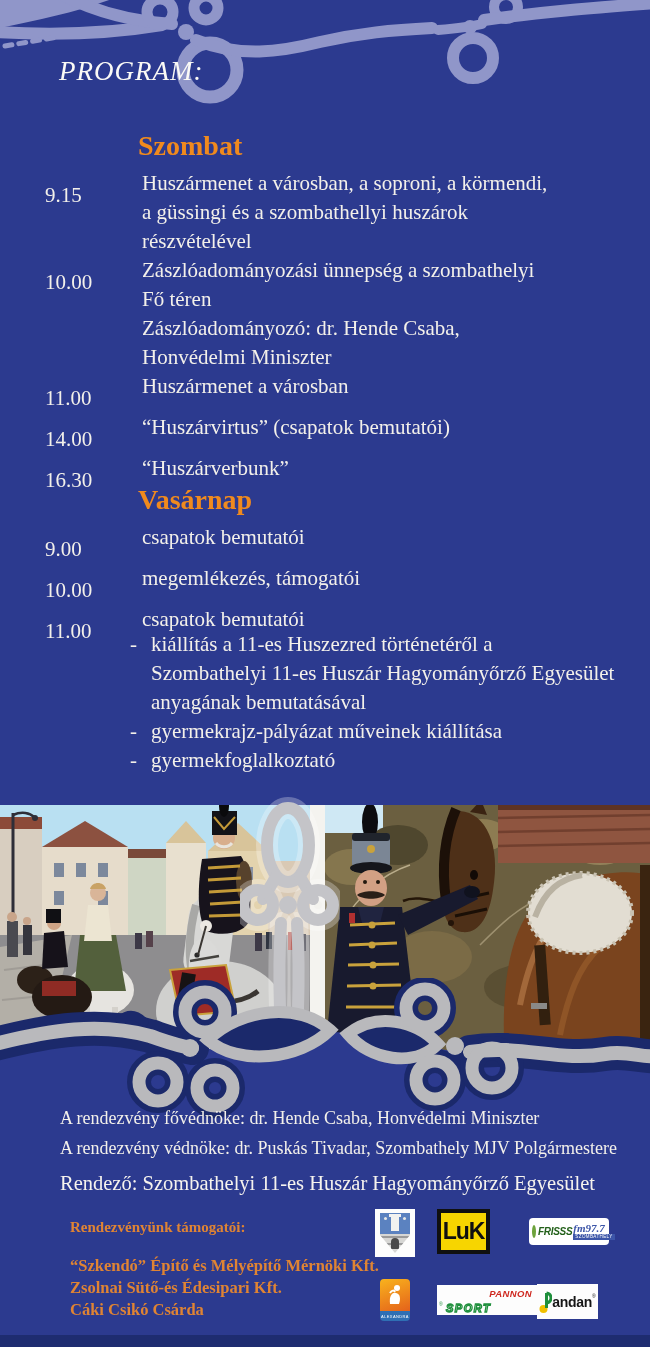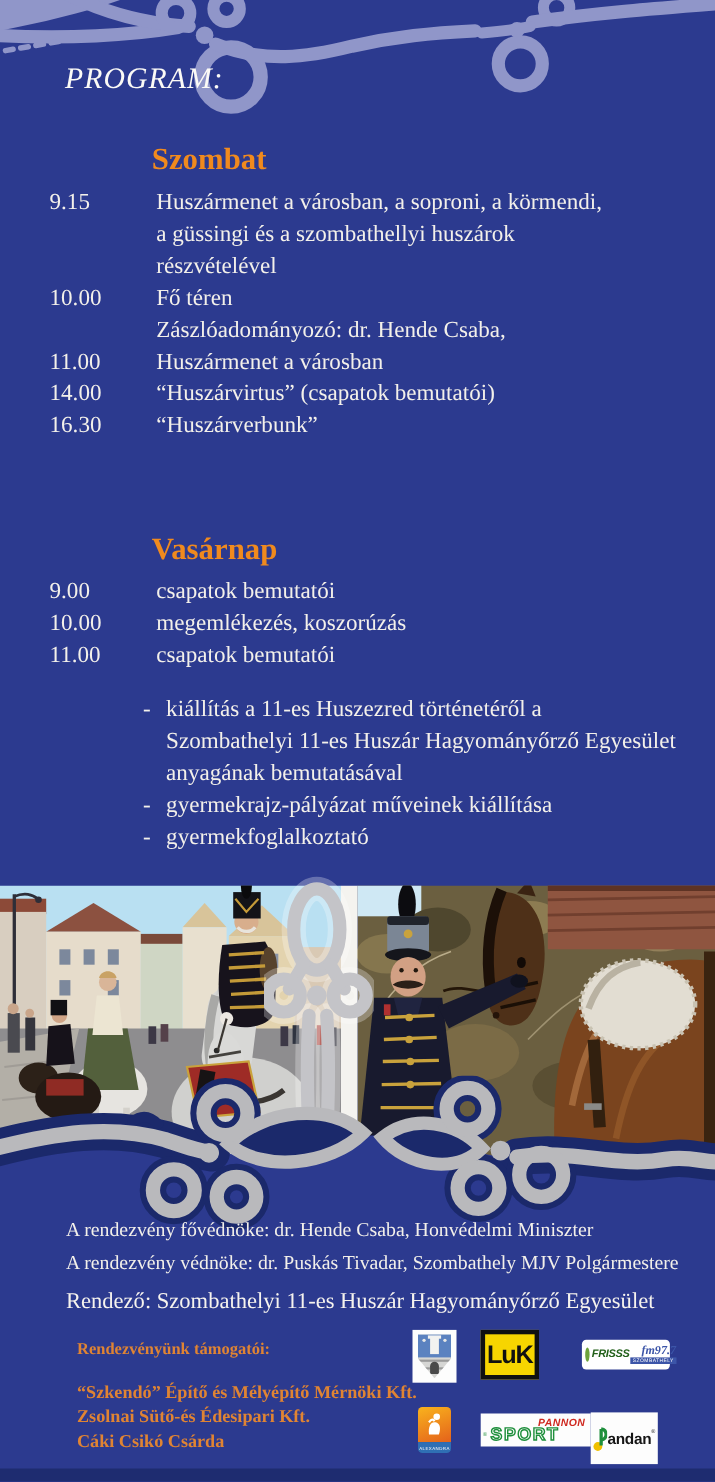--- a/index.html
+++ b/index.html
@@ -5,21 +5,21 @@
   html,body{margin:0;padding:0;background:#2c3a8f;}
   .page{position:relative;width:650px;height:1347px;background:#2c3a8f;overflow:hidden;
         font-family:"Liberation Serif","DejaVu Serif",serif;color:#f3f0ea;}
   .abs{position:absolute;}
   
   .program-title{left:59px;top:56px;font-size:27px;font-style:italic;letter-spacing:1px;color:#fbfaf6;}
   
   .sched{left:45px;width:590px;font-size:21px;line-height:29px;color:#f3f0ea;}
   .sched h2{margin:0 0 7px 93px;font-size:28px;line-height:32px;font-weight:bold;color:#f08a1e;}
   .row{display:flex;}
-  .row .time{flex:0 0 97px;}
+  .row .time{flex:0 0 97px;margin-top:12px;}
   .row .desc div{white-space:nowrap;}
   .cont{left:130px;width:510px;font-size:21px;line-height:29px;}
   .cont .bullets{margin:0;padding:0;list-style:none;}
   .cont li{display:flex;}
   .cont .dash{flex:0 0 21px;}
   .cont .btext div{white-space:nowrap;}
   
   .credit{left:60px;font-size:18px;color:#f3f0ea;white-space:nowrap;}
   .organizer{left:60px;font-size:20.5px;color:#f6f3ee;white-space:nowrap;}
   
@@ -37,33 +37,33 @@
   .shield .dot2{position:absolute;right:4px;top:4px;width:3px;height:3px;background:#e8e8e6;border-radius:50%;}
   .shield .wall-line{position:absolute;left:0;width:100%;height:2px;background:#9a9a9a;}
   .shield .arch{position:absolute;left:11px;bottom:4px;width:8px;height:11px;background:#4a4a4a;border-radius:4px 4px 0 0;}
   .luk{left:437px;top:1209px;width:53px;height:45px;background:#f7d500;border:4px solid #101010;
        display:flex;align-items:center;justify-content:center;
        font-family:"Liberation Sans",sans-serif;font-weight:900;font-size:23px;letter-spacing:-1px;color:#101010;}
   .frisss{left:529px;top:1218px;width:80px;height:27px;background:#ffffff;border-radius:4px;
           display:flex;align-items:center;padding:0 3px;font-family:"Liberation Sans",sans-serif;}
   .frisss .ball{width:13px;height:13px;border-radius:50%;border:2.5px solid #6da33c;box-sizing:border-box;margin-right:2px;}
   .frisss .fr{font-size:10px;font-weight:900;font-style:italic;color:#23601a;letter-spacing:-0.3px;}
-  .frisss .col{display:flex;flex-direction:column;align-items:flex-end;margin-left:1px;}
+  .frisss .col{display:flex;flex-direction:column;align-items:flex-start;margin-left:1px;}
   .frisss .fm{font-family:"Liberation Serif",serif;font-style:italic;font-weight:bold;font-size:11px;color:#3c55a8;line-height:11px;}
   .frisss .city{font-size:4.5px;letter-spacing:.4px;color:#fff;background:#3c55a8;padding:0 2px;line-height:6px;}
   .alex{left:380px;top:1279px;width:30px;height:42px;display:flex;flex-direction:column;border-radius:4px;overflow:hidden;}
   .alex .top{flex:1;background:linear-gradient(160deg,#f9b31d,#e4621b);display:flex;align-items:center;justify-content:center;}
   .alex .strip{height:10px;background:#2f6fb4;color:#fff;font-family:"Liberation Sans",sans-serif;
                font-size:4px;letter-spacing:.4px;display:flex;align-items:center;justify-content:center;}
   .pannon{left:437px;top:1285px;width:100px;height:30px;background:#fdfdfd;position:absolute;font-family:"Liberation Sans",sans-serif;}
   .pannon .ptop{position:absolute;top:3px;right:5px;font-style:italic;font-weight:900;font-size:9.5px;color:#cf2920;letter-spacing:.4px;}
-  .pannon .sport{position:absolute;bottom:1px;left:9px;font-weight:900;font-size:16px;letter-spacing:1.5px;
+  .pannon .sport{position:absolute;bottom:1px;left:9px;font-style:italic;font-weight:900;font-size:11px;letter-spacing:1.5px;
                  color:#ffffff;-webkit-text-stroke:1.3px #1f8f3c;}
   .pannon .reg{position:absolute;bottom:8px;left:2px;font-size:5px;color:#1f8f3c;}
-  .pandan{left:537px;top:1284px;width:61px;height:47px;background:#fdfdfd;display:flex;align-items:center;justify-content:center;
+  .pandan{left:537px;top:1284px;width:61px;height:35px;background:#fdfdfd;display:flex;align-items:center;justify-content:center;
           font-family:"Liberation Sans",sans-serif;}
   .pandan .word{font-weight:800;font-size:14px;color:#161616;letter-spacing:-0.3px;}
   .pandan .reg{font-size:5px;color:#161616;vertical-align:top;position:relative;top:-6px;}
   .bottom-strip{left:0;top:1335px;width:650px;height:12px;background:#1e2c70;}
 </style>
 </head>
 <body>
 
 <div class="page">
 
@@ -94,22 +94,24 @@
       <div class="time">9.15</div>
       <div class="desc">
         <div>Huszármenet a városban, a soproni, a körmendi,</div>
         <div>a güssingi és a szombathellyi huszárok</div>
         <div>részvételével</div>
       </div>
     </div>
     <div class="row">
       <div class="time">10.00</div>
       <div class="desc">
+        <div>Zászlóadományozási ünnepség a szombathelyi</div>
         <div>Fő téren</div>
         <div>Zászlóadományozó: dr. Hende Csaba,</div>
+        <div>Honvédelmi Miniszter</div>
       </div>
     </div>
     <div class="row">
       <div class="time">11.00</div>
       <div class="desc">
           <div>Huszármenet a városban</div>
         </div>
     </div>
     <div class="row">
       <div class="time">14.00</div>
@@ -129,21 +131,21 @@
     <h2>Vasárnap</h2>
     <div class="row">
       <div class="time">9.00</div>
       <div class="desc">
           <div>csapatok bemutatói</div>
         </div>
     </div>
     <div class="row">
       <div class="time">10.00</div>
       <div class="desc">
-          <div>megemlékezés, koszorúzás</div>
+          <div>megemlékezés, támogatói</div>
         </div>
     </div>
     <div class="row">
       <div class="time">11.00</div>
       <div class="desc">
           <div>csapatok bemutatói</div>
         </div>
     </div>
   </div>
 

